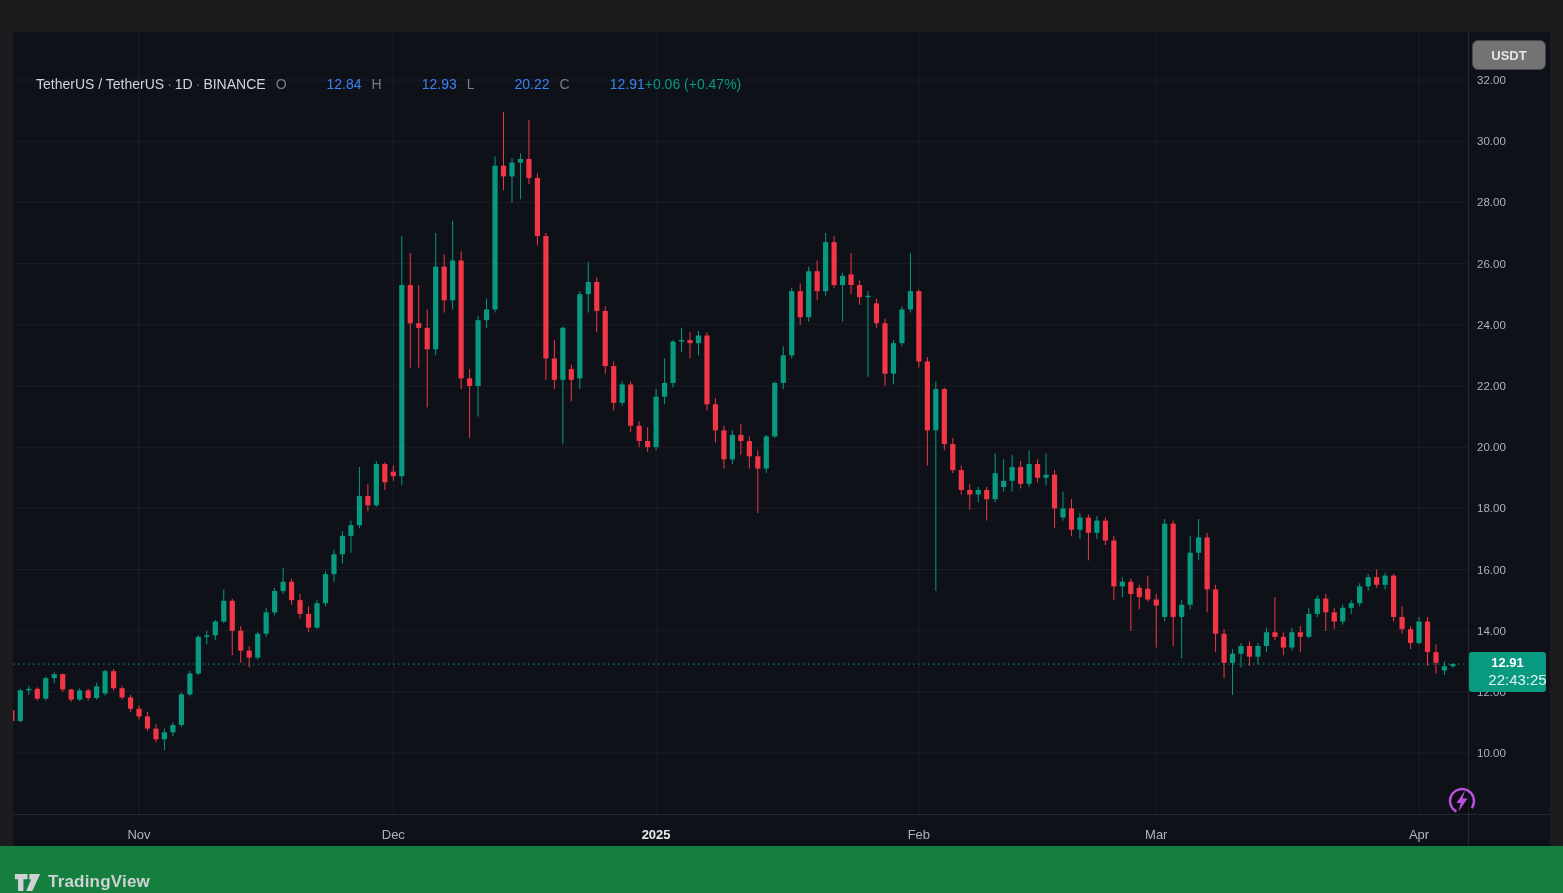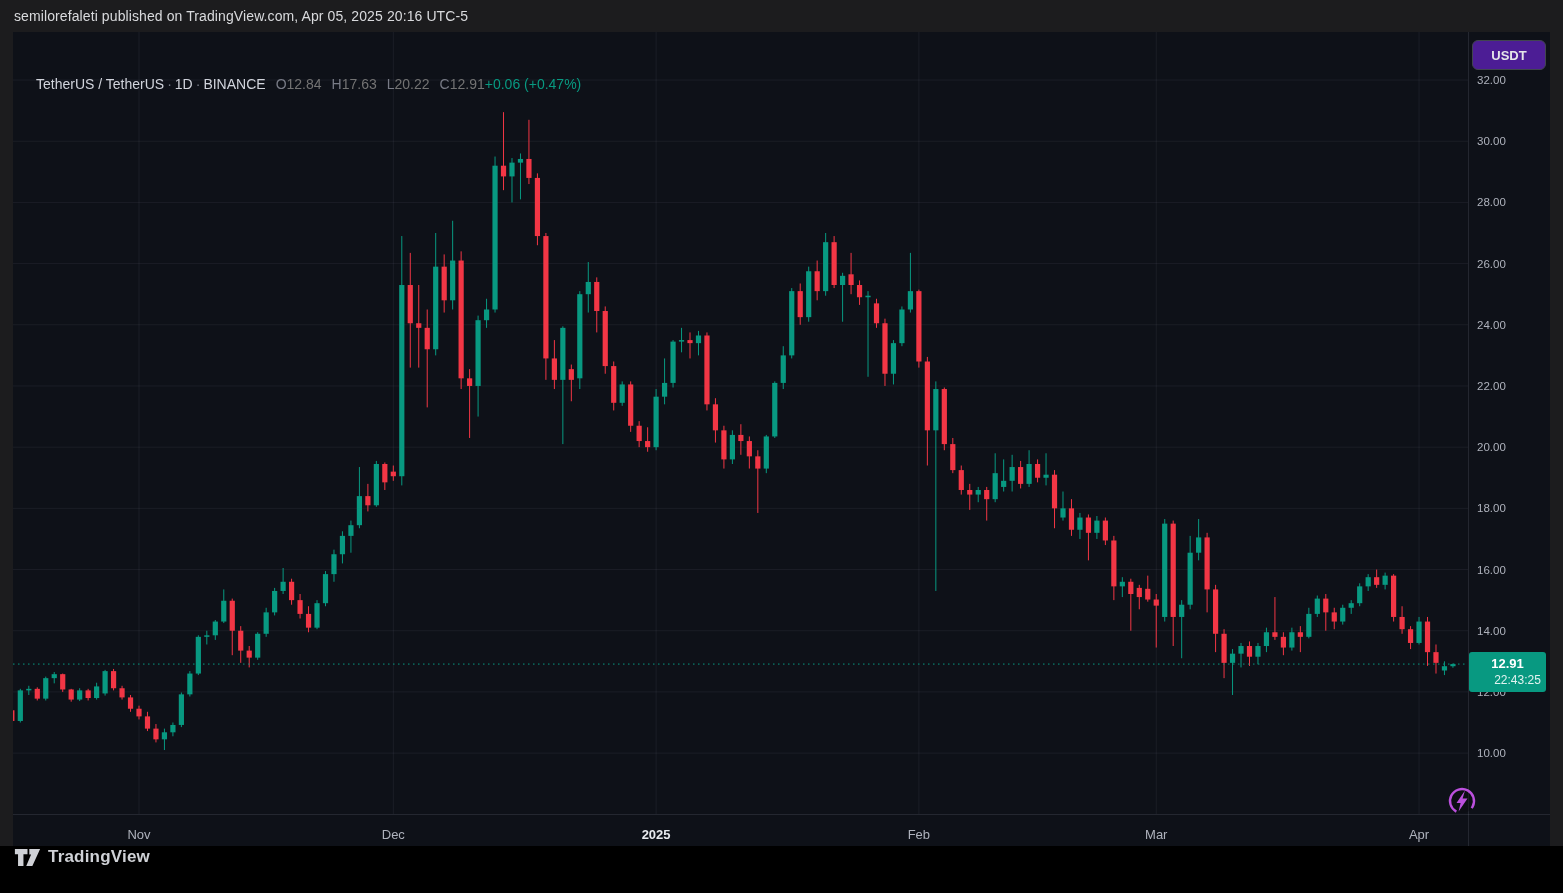--- a/index.html
+++ b/index.html
@@ -12,49 +12,46 @@
   #top-bar .txt { margin-left:14px; font-size:14px; color:#d9dadd; letter-spacing:.1px; }
 
   #chart { position:absolute; left:13px; top:32px; width:1537px; height:814px;
     background:#0e1118; }
   #chart svg.plot { position:absolute; left:0; top:0; }
 
   #legend { position:absolute; left:23px; top:44px; font-size:14px; color:#d1d4dc;
     white-space:nowrap; z-index:5; }
   #legend .dim { color:#787b86; padding:0 3px; }
   #legend .lab { color:#787b86; margin-left:10px; }
-  #legend .val { color:#737373; }
+  #legend .val { color:#3b82f6;margin-left:40px; }
   #legend .chg { color:#089981; }
 
   #currency-btn { position:absolute; left:1459px; top:8px; width:74px; height:30px;
-    background:#4c1d95; border:1px solid #41454f; border-radius:6px; color:#e4e5e9;
+    background:#737373; border:1px solid #41454f; border-radius:6px; color:#e4e5e9;
     font-size:13px; font-weight:700; display:flex; align-items:center; justify-content:center;
     z-index:6; cursor:pointer; font-family:inherit; }
 
   #last-price-label { position:absolute; left:1456px; width:77px; height:40px;
     background:#089981; border-radius:3px; z-index:6; display:flex; flex-direction:column;
     align-items:center; justify-content:center; line-height:1.25; }
   #last-price-label .p { color:#ffffff; font-size:13px; font-weight:700; }
-  #last-price-label .cd { color:rgba(255,255,255,.88); font-size:12px;margin-left:20px; }
+  #last-price-label .cd { color:rgba(255,255,255,.88); font-size:15px;margin-left:20px; }
 
   #bolt { position:absolute; left:1432px; top:752px; z-index:5; cursor:pointer; }
 
   #footer { position:absolute; left:0; top:846px; width:1563px; height:47px;
-    background:#000000; display:flex; align-items:flex-start; }
+    background:#15803d; display:flex; align-items:flex-end; }
   #footer .logo-wrap { display:flex; align-items:center; margin-left:14px; cursor:pointer; }
   #footer .brand { color:#cfd1d6; font-size:17px; font-weight:700; margin-left:7px; letter-spacing:.2px; }
 </style>
 </head>
 <body>
 
 <div id="stage">
 
-  <div id="top-bar">
-    <span class="txt">semilorefaleti published on TradingView.com, Apr 05, 2025 20:16 UTC-5</span>
-  </div>
 
   <div id="chart">
       <svg class="plot" width="1537" height="814">
         <g>
           <line x1="0" y1="48.03258000000001" x2="1455" y2="48.03258000000001" stroke="rgba(197,203,224,0.07)" stroke-width="1"></line>
           <line x1="0" y1="109.22058000000001" x2="1455" y2="109.22058000000001" stroke="rgba(197,203,224,0.07)" stroke-width="1"></line>
           <line x1="0" y1="170.40858000000003" x2="1455" y2="170.40858000000003" stroke="rgba(197,203,224,0.07)" stroke-width="1"></line>
           <line x1="0" y1="231.59658000000002" x2="1455" y2="231.59658000000002" stroke="rgba(197,203,224,0.07)" stroke-width="1"></line>
           <line x1="0" y1="292.78458" x2="1455" y2="292.78458" stroke="rgba(197,203,224,0.07)" stroke-width="1"></line>
           <line x1="0" y1="353.97258000000005" x2="1455" y2="353.97258000000005" stroke="rgba(197,203,224,0.07)" stroke-width="1"></line>
@@ -435,21 +432,21 @@
         <g>
           <text x="126.005" y="807" fill="#aeb2bc" font-size="13" text-anchor="middle" font-weight="400" font-family="Liberation Sans, DejaVu Sans, sans-serif">Nov</text>
           <text x="380.31500000000005" y="807" fill="#aeb2bc" font-size="13" text-anchor="middle" font-weight="400" font-family="Liberation Sans, DejaVu Sans, sans-serif">Dec</text>
           <text x="643.1020000000001" y="807" fill="#e8eaee" font-size="13" text-anchor="middle" font-weight="700" font-family="Liberation Sans, DejaVu Sans, sans-serif">2025</text>
           <text x="905.889" y="807" fill="#aeb2bc" font-size="13" text-anchor="middle" font-weight="400" font-family="Liberation Sans, DejaVu Sans, sans-serif">Feb</text>
           <text x="1143.245" y="807" fill="#aeb2bc" font-size="13" text-anchor="middle" font-weight="400" font-family="Liberation Sans, DejaVu Sans, sans-serif">Mar</text>
           <text x="1406.032" y="807" fill="#aeb2bc" font-size="13" text-anchor="middle" font-weight="400" font-family="Liberation Sans, DejaVu Sans, sans-serif">Apr</text>
         </g>
       </svg>
     <div id="legend">
-      <span>TetherUS / TetherUS</span><span class="dim">·</span><span>1D</span><span class="dim">·</span><span>BINANCE</span><span class="lab">O</span><span class="val">12.84</span><span class="lab">H</span><span class="val">17.63</span><span class="lab">L</span><span class="val">20.22</span><span class="lab">C</span><span class="val">12.91</span><span class="chg">+0.06 (+0.47%)</span>
+      <span>TetherUS / TetherUS</span><span class="dim">·</span><span>1D</span><span class="dim">·</span><span>BINANCE</span><span class="lab">O</span><span class="val">12.84</span><span class="lab">H</span><span class="val">12.93</span><span class="lab">L</span><span class="val">20.22</span><span class="lab">C</span><span class="val">12.91</span><span class="chg">+0.06 (+0.47%)</span>
     </div>
 
     <button id="currency-btn">USDT</button>
 
     <div id="last-price-label" style="top: 620.072px;">
       <span class="p">12.91</span>
       <span class="cd">22:43:25</span>
     </div>
 
     <svg id="bolt" width="34" height="34" viewBox="0 0 34 34">

